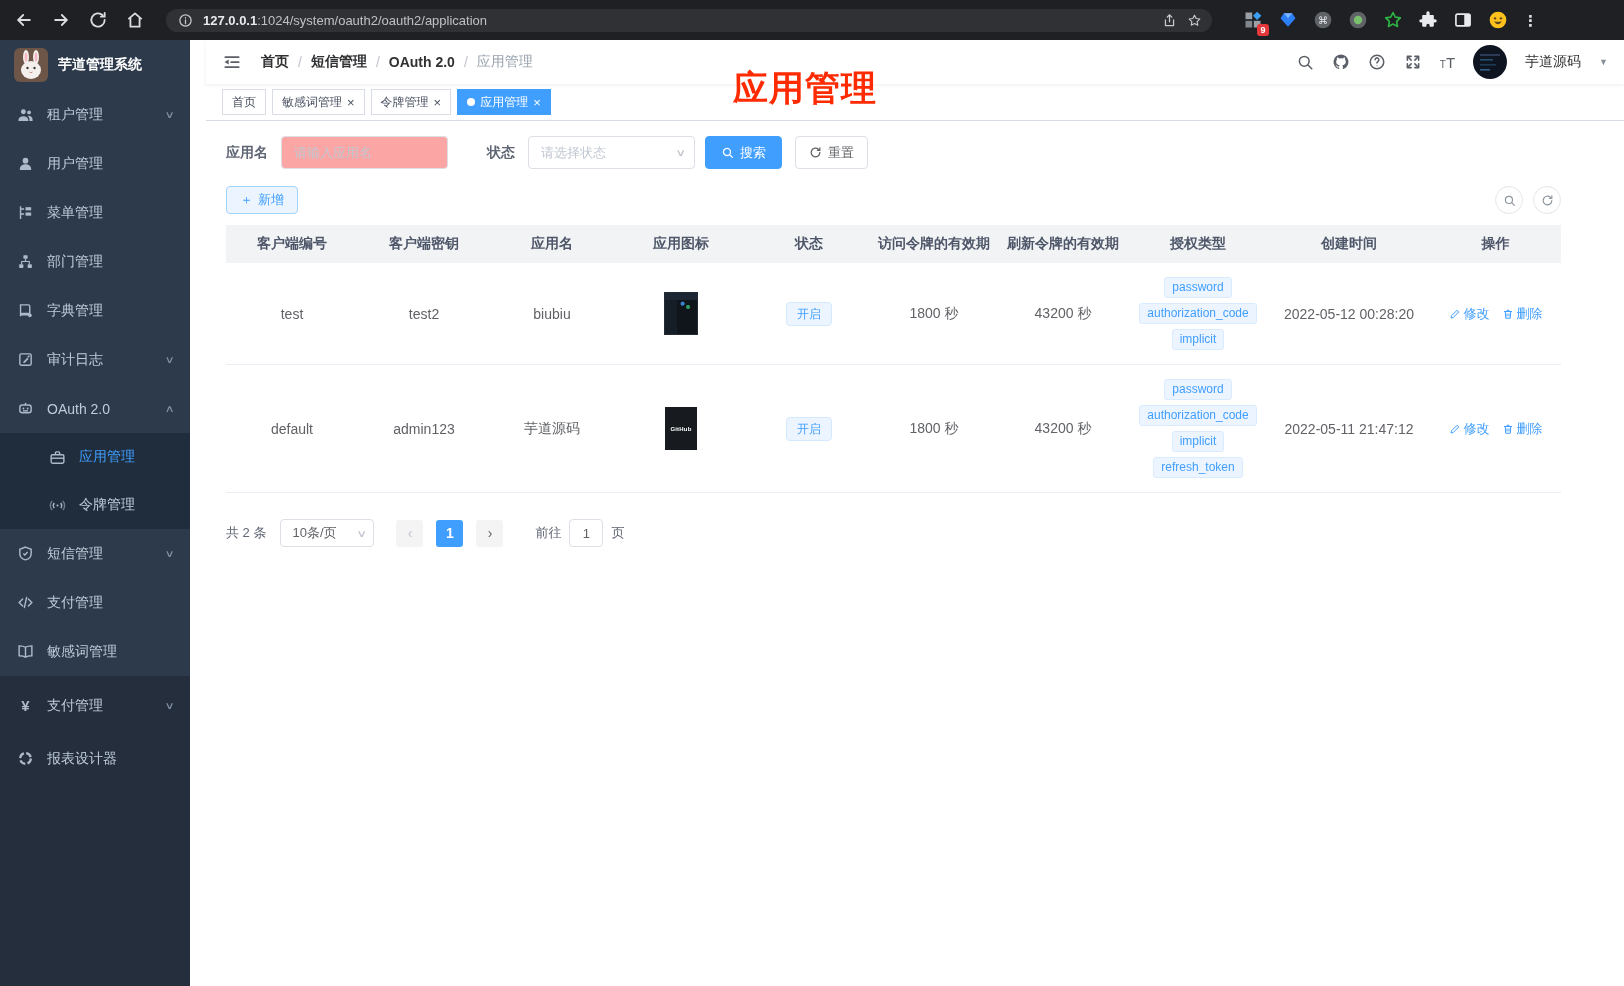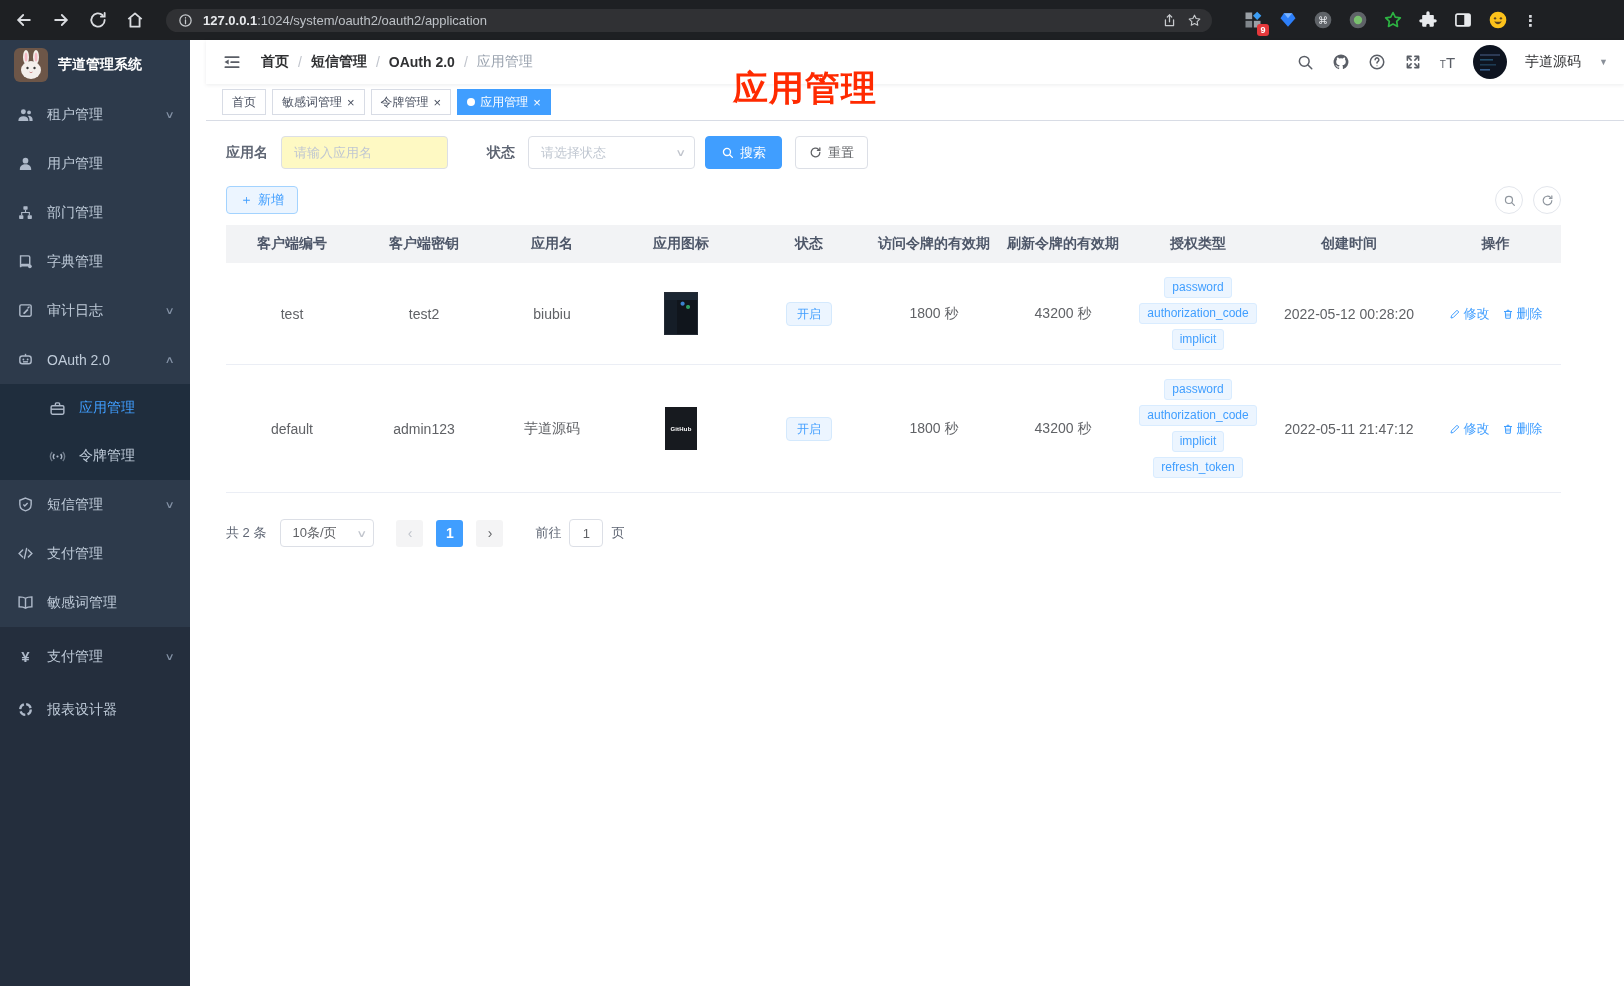--- a/index.html
+++ b/index.html
@@ -58,21 +58,21 @@
   .tab.active{background:#409eff;border-color:#409eff;color:#fff;}
   .tab-dot{width:8px;height:8px;border-radius:50%;background:#fff;flex:none;}
   .tab-close{font-size:13px;line-height:1;cursor:pointer;}
 
   .annotation{position:absolute;left:527px;top:25px;font-size:35px;font-weight:700;z-index:10;letter-spacing:1px;pointer-events:none;}
 
   .content{padding:15px 0 0 20px;width:1355px;}
   .filter-row{display:flex;align-items:center;}
   .f-label{font-size:14px;font-weight:700;color:#5f6674;margin-right:13px;}
   .f-label2{margin-left:39px;}
-  .inp{width:167px;height:33px;border:1px solid #dcdfe6;border-radius:4px;padding:0 12px;font-size:13px;color:#606266;background:#fef9c3;outline:none;}
+  .inp{width:167px;height:33px;border:1px solid #dcdfe6;border-radius:4px;padding:0 12px;font-size:13px;color:#606266;background:#fca5a5;outline:none;}
   .inp::placeholder{color:#c0c7d1;}
   .sel{width:167px;height:33px;border:1px solid #dcdfe6;border-radius:4px;display:flex;align-items:center;justify-content:space-between;padding:0 10px 0 12px;font-size:13px;color:#c0c7d1;background:#fff;cursor:pointer;}
   .chev{color:#c0c4cc;font-size:10px;transform:scaleX(1.5);}
   .btn-search{margin-left:10px;height:33px;padding:0 15px;background:#409eff;border:1px solid #409eff;color:#fff;border-radius:4px;font-size:13px;display:inline-flex;align-items:center;gap:6px;cursor:pointer;}
   .btn-reset{margin-left:13px;height:33px;padding:0 13px;background:#fff;border:1px solid #dcdfe6;color:#606266;border-radius:4px;font-size:13px;display:inline-flex;align-items:center;gap:6px;cursor:pointer;}
   .btn-ic{width:13px;height:13px;display:inline-flex;}
   .btn-ic svg{width:100%;height:100%;}
 
   .toolbar{display:flex;align-items:center;margin-top:17px;width:1335px;}
   .btn-add{height:28px;padding:0 13px;background:#ecf5ff;border:1px solid #a3d3ff;color:#409eff;border-radius:4px;font-size:13px;display:inline-flex;align-items:center;gap:5px;cursor:pointer;}
@@ -242,20 +242,31 @@
     <span class="mi-chevron" style="display: inline;">∨</span>
   </div>
         <div class="mi">
     <span class="mi-icon">
             <svg viewBox="0 0 24 24" fill="currentColor">
               <circle cx="12" cy="8" r="4"></circle>
               <path d="M4 20c0-4.4 3.6-7 8-7s8 2.6 8 7v1H4z"></path>
             </svg>
           </span>
     <span class="mi-label">用户管理</span>
+
+  </div>
+        <div class="mi">
+    <span class="mi-icon">
+            <svg viewBox="0 0 24 24" fill="none" stroke="currentColor" stroke-width="2">
+              <path d="M5 3v18M5 7h5M5 14h5"></path>
+              <rect x="12" y="4.5" width="8" height="4.5" fill="currentColor" stroke="none"></rect>
+              <rect x="12" y="12" width="8" height="4.5" fill="currentColor" stroke="none"></rect>
+            </svg>
+          </span>
+    <span class="mi-label">菜单管理</span>
 
   </div>
         <div class="mi">
     <span class="mi-icon">
             <svg viewBox="0 0 24 24" fill="currentColor">
               <rect x="9" y="3" width="6" height="5" rx="1"></rect>
               <rect x="3" y="16" width="6" height="5" rx="1"></rect>
               <rect x="15" y="16" width="6" height="5" rx="1"></rect>
               <path d="M11.2 8h1.6v3.2h5.4V16h-1.6v-3.2H7.4V16H5.8v-4.8h5.4z"></path>
             </svg>

